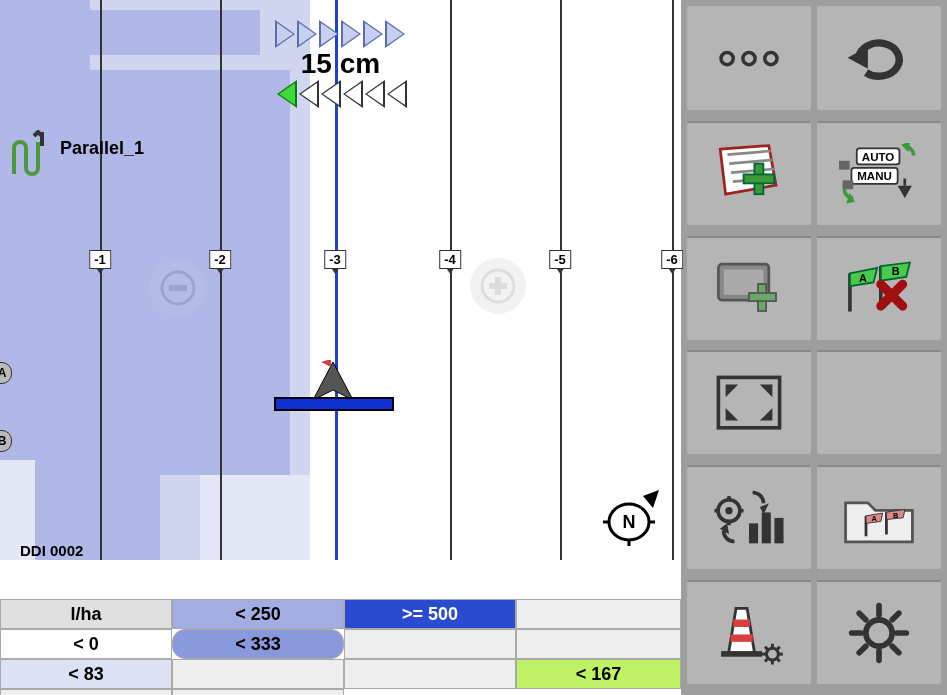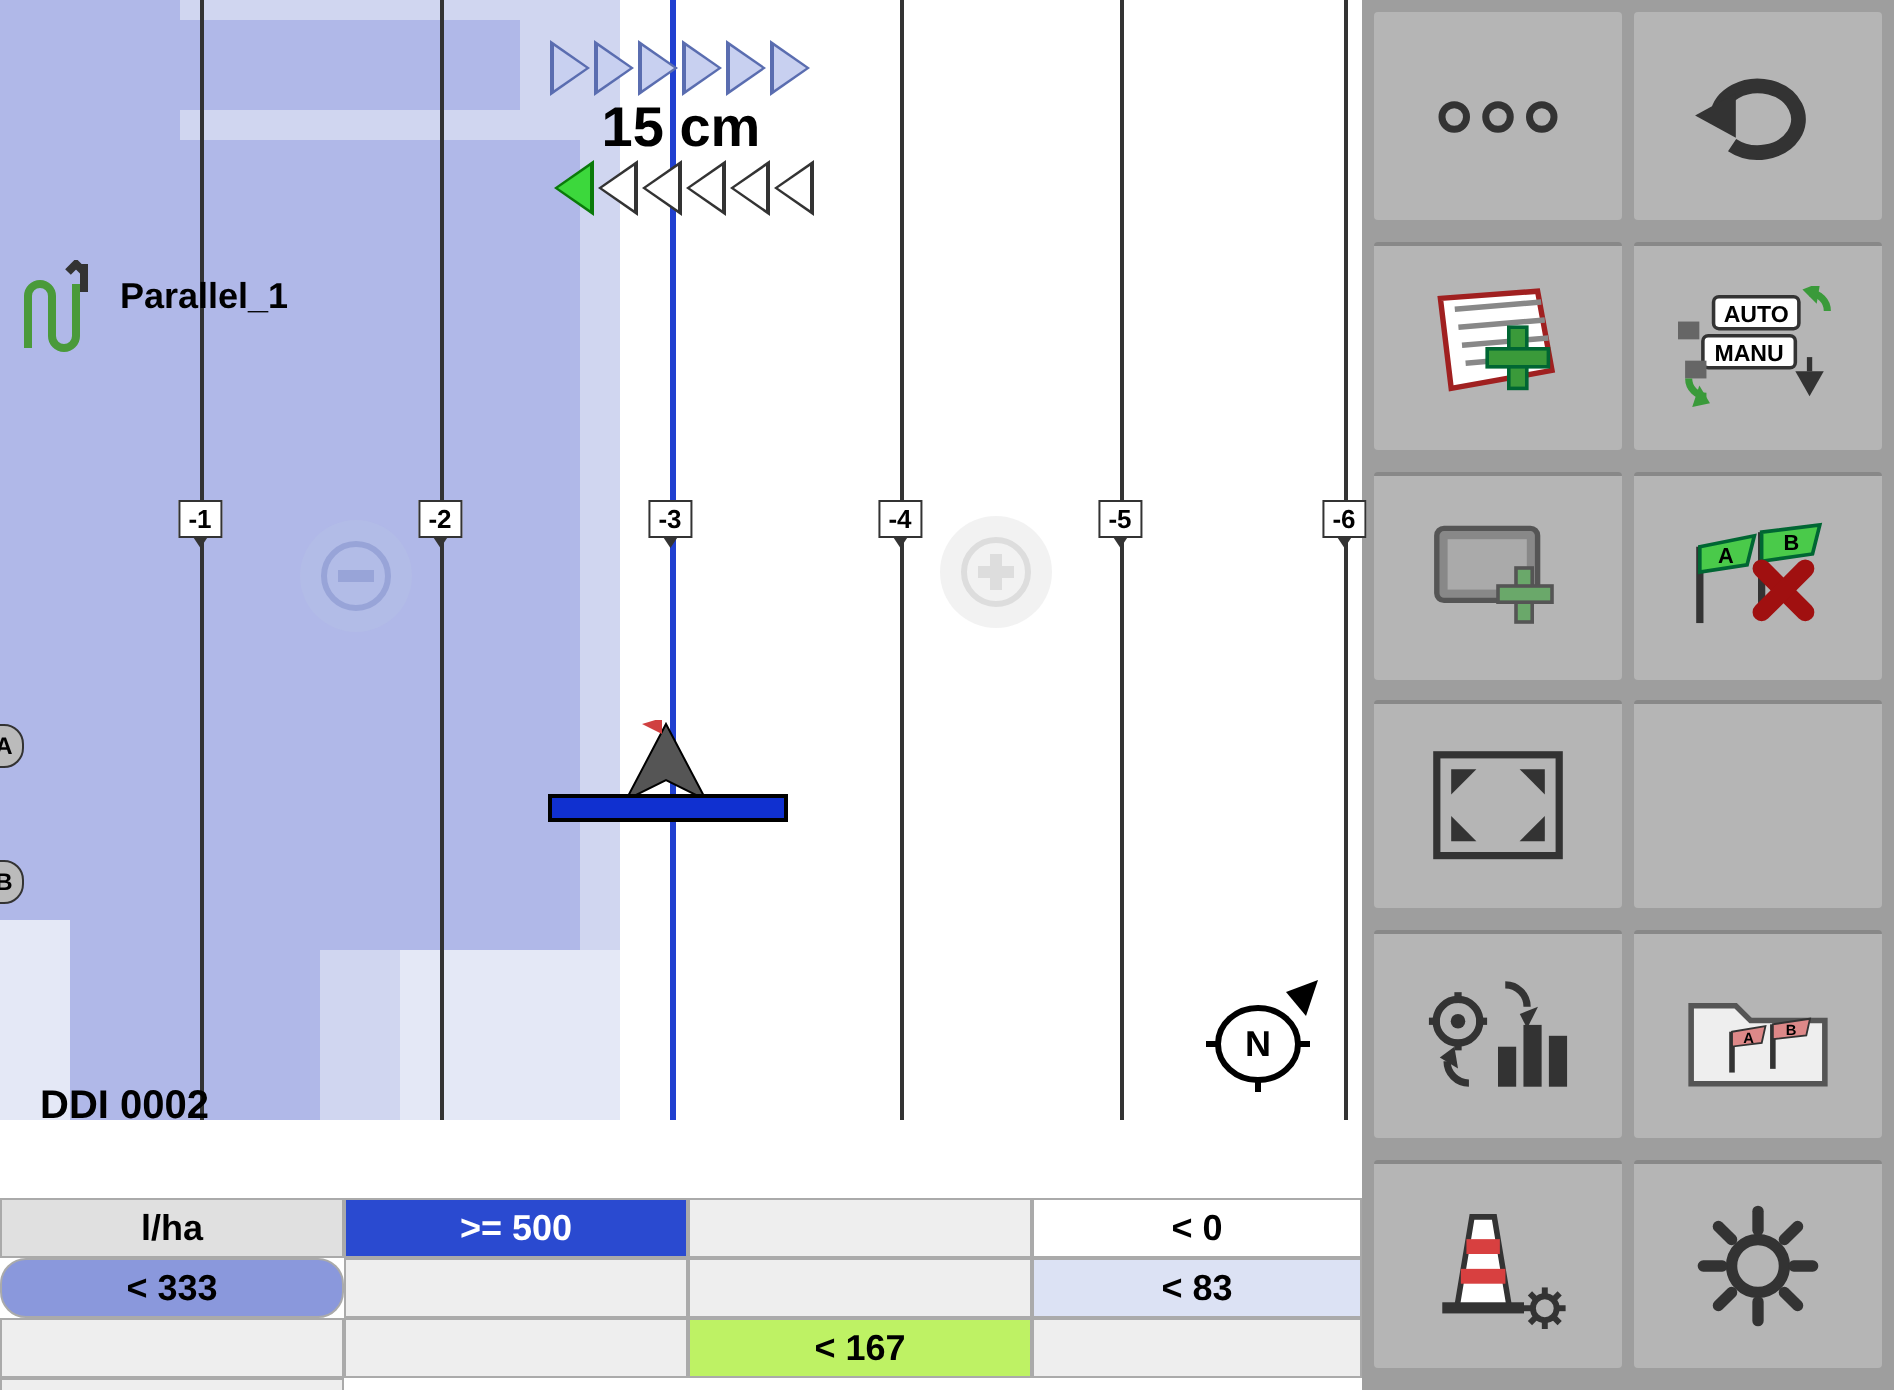--- a/index.html
+++ b/index.html
@@ -47,21 +47,21 @@
 .vehicle { position: absolute; left: 303px; top: 360px; }
 .boom { position: absolute; left: 274px; top: 397px; width: 120px; height: 14px; background: #1030d0; border: 2px solid #000; }
 
 
 .compass { position: absolute; right: 18px; top: 490px; }
 
 
 .abmark { position: absolute; left: -8px; width: 20px; height: 22px; background: #bbb; border: 1px solid #333; border-radius: 0 10px 10px 0; display: flex; align-items: center; justify-content: center; font-size: 12px; font-weight: bold; }
 
 
-.ddi-label { position: absolute; left: 20px; top: 542px; font-weight: bold; font-size: 20px; text-align: center; }
+.ddi-label { position: absolute; left: 20px; top: 542px; font-weight: bold; font-size: 15px; text-align: center; }
 
 
 .legend { position: absolute; left: 0; bottom: 0; width: 681px; height: 96px; display: grid; grid-template-columns: 172px 172px 172px 165px; grid-template-rows: repeat(4,30px); }
 .legend div { border: 1px solid #aaa; display: flex; align-items: center; justify-content: center; font-weight: bold; font-size: 18px; }
 
 
 .sbtn { width: 124px; height: 104px; background: #b5b5b5; display: flex; align-items: center; justify-content: center; border-radius: 2px; }
 .sbtn.sep { border-top: 2px solid #888; }
 .sbtn svg { max-width: 80px; max-height: 70px; }
 </style>
@@ -158,20 +158,21 @@
         </svg>
     </div>
 
     <div class="abmark" style="top:362px">A</div>
     <div class="abmark" style="top:430px">B</div>
 
     <span class="ddi-label">DDI 0002</span>
 
     <div class="legend" id="legend">
         <div style="background: rgb(224, 224, 224);">l/ha</div>
+        <div style="background: rgb(162, 174, 226);">&lt; 250</div>
         <div style="background: rgb(42, 74, 208); color: rgb(255, 255, 255);">&gt;= 500</div>
         <div style="background: rgb(238, 238, 238);"></div>
         <div style="background: rgb(255, 255, 255);">&lt; 0</div>
         <div style="background: rgb(138, 152, 220); border-radius: 13px;">&lt; 333</div>
         <div style="background: rgb(238, 238, 238);"></div>
         <div style="background: rgb(238, 238, 238);"></div>
         <div style="background: rgb(220, 226, 244);">&lt; 83</div>
         <div style="background: rgb(238, 238, 238);"></div>
         <div style="background: rgb(238, 238, 238);"></div>
         <div style="background: #bef264;">&lt; 167</div>

